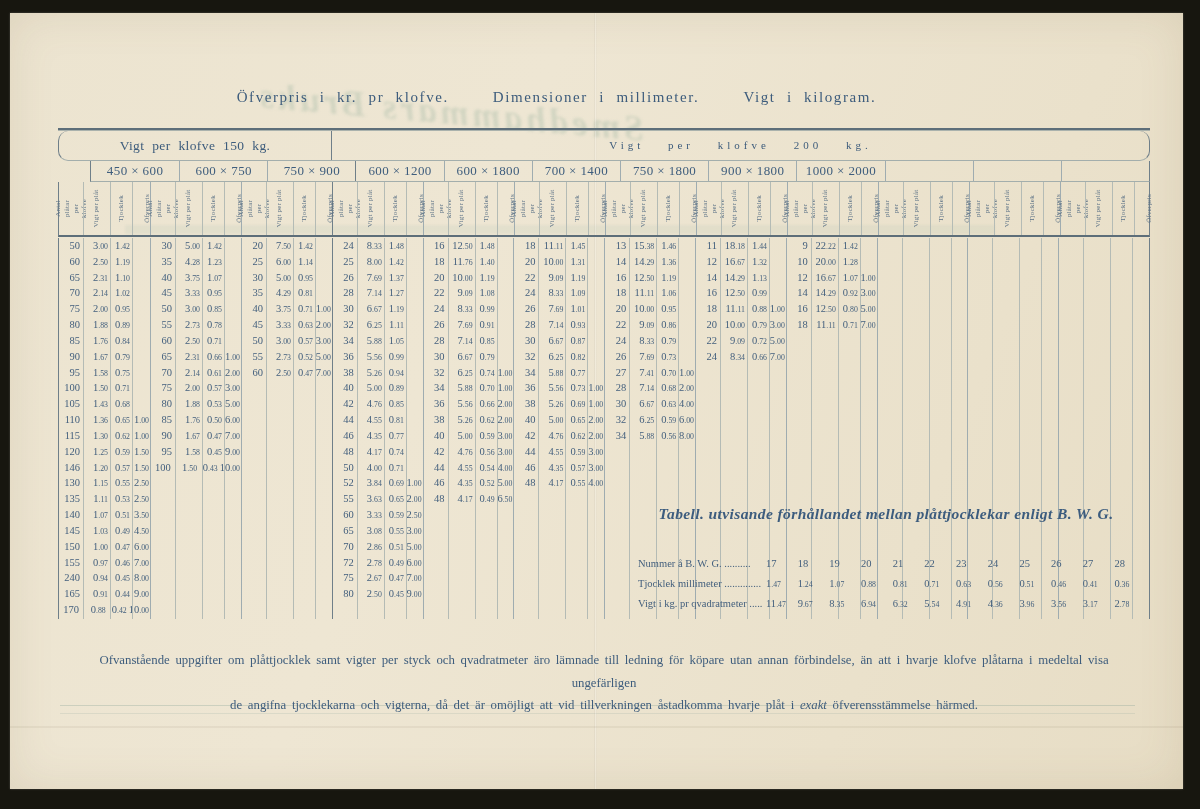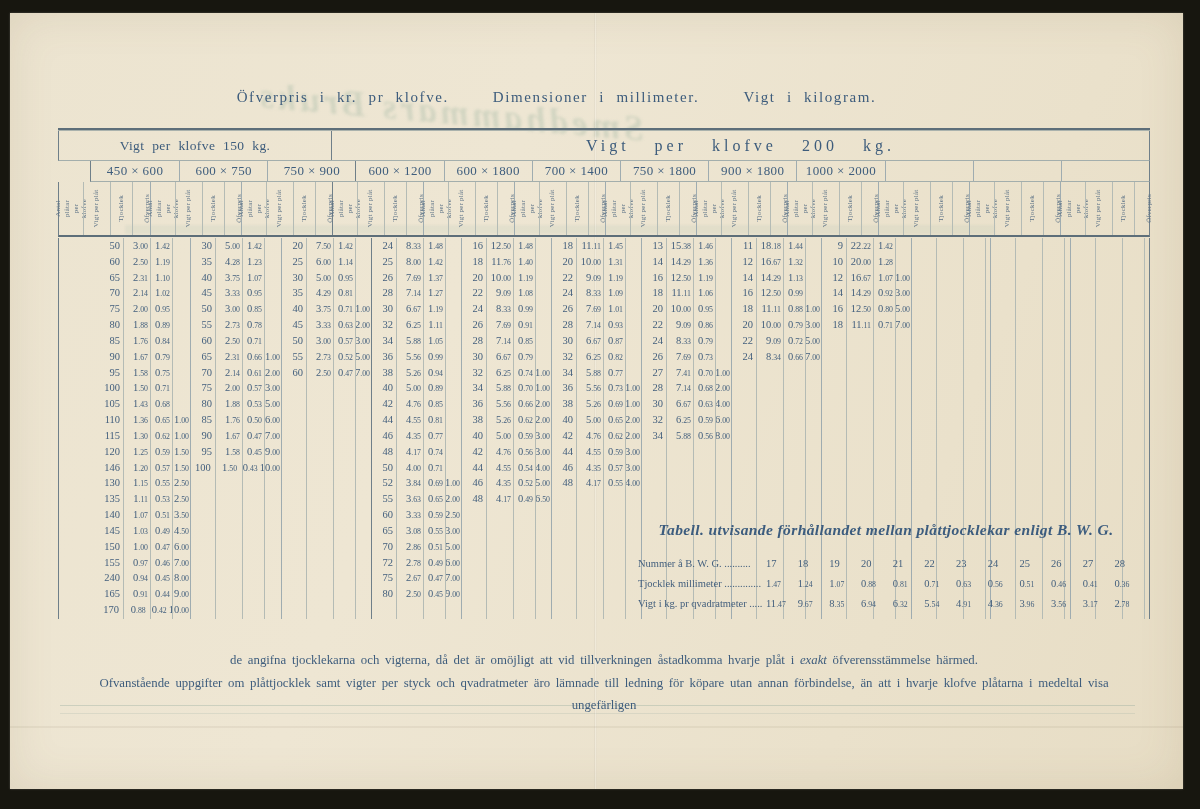--- a/index.html
+++ b/index.html
@@ -31,55 +31,55 @@
   
   .title-row{
     position:absolute;top:76px;left:0;width:100%;box-sizing:border-box;padding-right:80px;
     display:flex;justify-content:center;gap:44px;
     font-size:15px;letter-spacing:1.6px;word-spacing:6px;color:#3d5c7c;
   }
   
   .mtable{position:absolute;left:48px;top:115px;width:1092px;}
   .rule{height:3px;border-top:2px solid #5d6e79;border-bottom:1px solid #aab2ad;box-sizing:border-box;}
   .band1{height:30px;display:flex;box-sizing:border-box;
-    border-left:1.5px solid #6f7f89;border-right:1.5px solid #6f7f89;border-bottom:1px solid #a3aeac;}
+    border-left:1.5px solid #6f7f89;border-right:1.5px solid #6f7f89;border-bottom:1px solid #a3aeac;border-radius:10px;}
   .s150{width:272px;box-sizing:border-box;text-align:center;font-size:13.5px;
     color:#3d5c7c;line-height:29px;word-spacing:4px;letter-spacing:0.4px;}
   .s200{flex:1;box-sizing:border-box;border-left:1.5px solid #6f7f89;text-align:center;
-    font-size:16px;color:#3d5c7c;line-height:29px;letter-spacing:4px;word-spacing:17px;}
+    font-size:11px;color:#3d5c7c;line-height:29px;letter-spacing:4px;word-spacing:17px;}
   .band2{height:21px;display:flex;box-sizing:border-box;
     border-left:1.5px solid #6f7f89;border-right:1.5px solid #6f7f89;border-bottom:1px solid #a3aeac;margin-left:32px;}
   .b2{width:91px;box-sizing:border-box;text-align:center;font-size:13px;line-height:20px;
     color:#3e5d7d;letter-spacing:0.4px;border-left:1px solid #9facb0;}
   .band3{height:55px;display:flex;box-sizing:border-box;
     border-left:1.5px solid #6f7f89;border-right:1.5px solid #6f7f89;border-bottom:2px solid #5d6e79;}
   .g3{width:91px;display:flex;box-sizing:border-box;border-left:1px solid #9facb0;}
   .l3{position:relative;display:flex;align-items:center;justify-content:center;box-sizing:border-box;}
   .lc1{width:24px;}
   .lc2{width:27px;border-left:1px solid #b4bbb5;}
   .lc3{width:22px;border-left:1px solid #b4bbb5;}
   .lc4{flex:1;border-left:1px solid #b4bbb5;}
   .rot{transform:rotate(-90deg);font-size:7px;line-height:1.25;color:#5b7186;
     text-align:center;white-space:nowrap;letter-spacing:0.2px;}
   .lc1 .rot{white-space:normal;width:40px;}
   .first{border-left:none !important;}
   .sect{border-left:1.5px solid #6f7f89 !important;}
   .dataarea{height:381px;display:flex;box-sizing:border-box;margin-top:1px;
-    border-left:1.5px solid #6f7f89;border-right:1.5px solid #6f7f89;padding-left:40px;}
+    border-left:1.5px solid #6f7f89;border-right:1.5px solid #6f7f89;}
   .dgroup{width:91px;position:relative;box-sizing:border-box;border-left:1px solid #9facb0;}
   .vsep{position:absolute;top:0;bottom:0;width:1px;background:#b4bbb5;}
   .drow{display:flex;height:15.83px;line-height:16px;}
   .dc{box-sizing:border-box;font-size:10.5px;color:#44607e;text-align:right;}
   .c1{width:24px;padding-right:3px;}
   .c2{width:27px;padding-right:2px;}
   .c3{width:22px;padding-right:2px;}
   .c4{flex:1;padding-right:1px;}
   .dec{font-size:7.8px;}
   
-  .bwg-title{position:absolute;left:618px;top:505px;width:516px;text-align:center;
+  .bwg-title{position:absolute;left:618px;top:489px;width:516px;text-align:center;
     font-style:italic;font-weight:bold;font-size:15.5px;color:#3c5c7e;line-height:23px;letter-spacing:0.4px;}
   .bwg-table{position:absolute;left:628px;top:541px;width:508px;}
   .bwgrow{display:flex;height:20px;}
   .bwglabel{width:128px;font-size:10.5px;color:#44607e;line-height:20px;white-space:nowrap;overflow:hidden;}
   .bwgval{flex:1;text-align:left;font-size:10.5px;color:#44607e;line-height:20px;}
   
   .footer{position:absolute;left:55px;width:1078px;top:636px;text-align:center;
     font-size:12.8px;color:#3e5d7d;line-height:22.5px;word-spacing:2.5px;}
 </style>
 </head>
@@ -1183,20 +1183,20 @@
         <div class="bwgval">4<span class="dec">.91</span></div>
         <div class="bwgval">4<span class="dec">.36</span></div>
         <div class="bwgval">3<span class="dec">.96</span></div>
         <div class="bwgval">3<span class="dec">.56</span></div>
         <div class="bwgval">3<span class="dec">.17</span></div>
         <div class="bwgval">2<span class="dec">.78</span></div>
       </div>
     </div>
 
   <div class="footer">
+    <div>Ofvanstående uppgifter om plåttjocklek samt vigter per styck och qvadratmeter äro lämnade till ledning för köpare utan annan förbindelse, än att i hvarje klofve plåtarna i medeltal visa ungefärligen</div>
     <div>
       <span>de angifna tjocklekarna och vigterna, då det är omöjligt att vid tillverkningen åstadkomma hvarje plåt i</span>
       <i>exakt</i>
       <span>öfverensstämmelse härmed.</span>
     </div>
-    <div>Ofvanstående uppgifter om plåttjocklek samt vigter per styck och qvadratmeter äro lämnade till ledning för köpare utan annan förbindelse, än att i hvarje klofve plåtarna i medeltal visa ungefärligen</div>
   </div>
 </div>
 
 </body></html>

